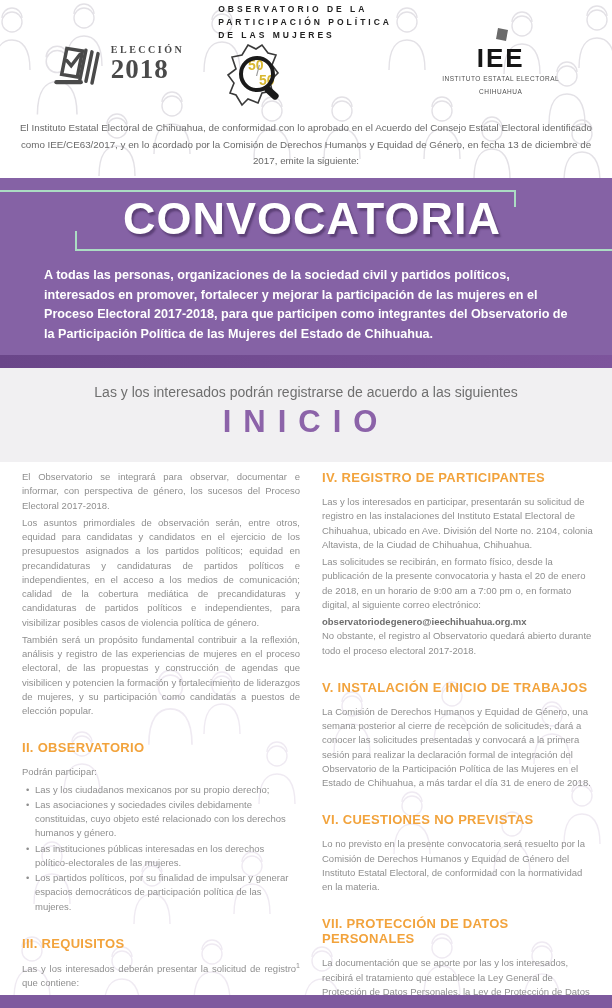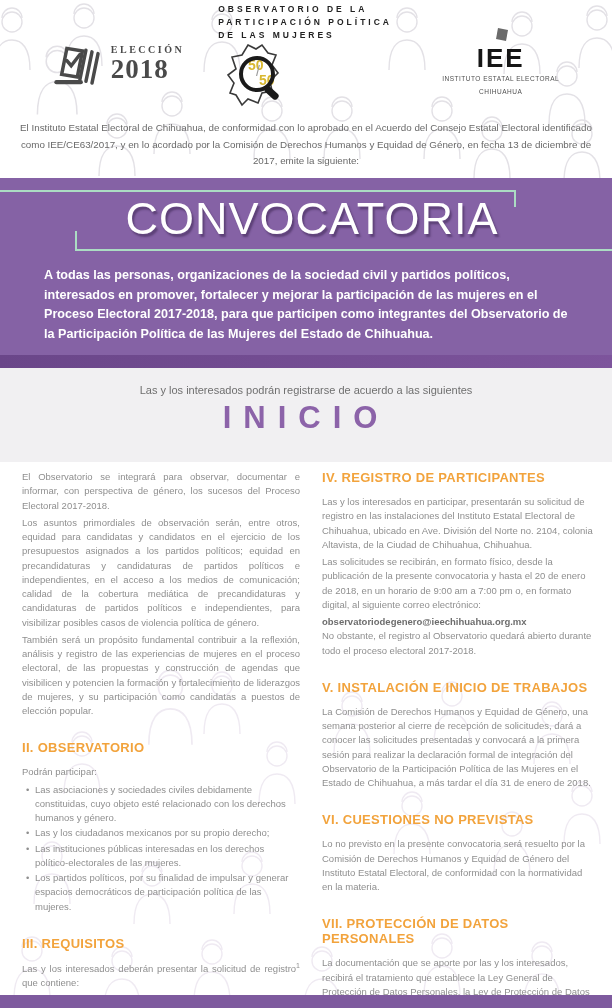--- a/index.html
+++ b/index.html
@@ -25,29 +25,29 @@
   .intro{top:120px;padding:0 20px;text-align:center;font-size:9.8px;line-height:1.7;color:#696969;}
 
   
   .banner{top:178px;height:190px;background:#8562a5;}
   .mintline{position:absolute;background:#abdcc3;}
   .ml-top{top:12px;left:0;width:516px;height:2px;}
   .ml-topv{top:12px;left:514px;width:2px;height:17px;}
   .ml-bot{top:71px;left:75px;right:0;height:2px;}
   .ml-botv{top:53px;left:75px;width:2px;height:20px;}
   .banner .title{position:absolute;top:15px;left:12px;right:0;text-align:center;color:#fff;
-       font-size:45px;font-weight:400;letter-spacing:1px;text-shadow:2px 3px 2px rgba(45,25,65,.45);}
+       font-size:45px;font-weight:700;letter-spacing:1px;text-shadow:2px 3px 2px rgba(45,25,65,.45);}
   .banner .sub{position:absolute;top:88px;left:44px;right:44px;text-align:left;color:#fff;
        font-size:12.6px;font-weight:bold;line-height:1.55;}
   .darkstrip{position:absolute;bottom:0;left:0;right:0;height:13px;
        background:linear-gradient(90deg,#6a4689,#7d549c);}
 
   
   .basesband{top:368px;height:94px;background:#f1f0f2;text-align:center;}
-  .basesband .lead{margin-top:16px;font-size:11px;color:#6f6f6f;}
+  .basesband .lead{margin-top:16px;font-size:14px;color:#6f6f6f;}
   .basesband .bases{margin-top:4px;font-size:31px;font-weight:800;letter-spacing:12px;color:#8c63a9;}
 
   
   .cols{top:462px;bottom:13px;}
   .col{position:absolute;top:0;}
   .col-left{left:22px;width:278px;}
   .col-right{left:322px;width:272px;}
   .sec{margin-top:8px;margin-bottom:22px;}
   .sec h3{margin:0 0 10px;font-size:13px;font-weight:800;color:#f2a33c;letter-spacing:.3px;}
   .sec p{margin:0 0 3px;font-size:9.5px;line-height:1.5;color:#8f8f8f;}
@@ -180,22 +180,22 @@
 
       <div class="sec">
         <p>El Observatorio se integrará para observar, documentar e informar, con perspectiva de género, los sucesos del Proceso Electoral 2017-2018.</p>
         <p>Los asuntos primordiales de observación serán, entre otros, equidad para candidatas y candidatos en el ejercicio de los presupuestos asignados a los partidos políticos; equidad en precandidaturas y candidaturas de partidos políticos e independientes, en el acceso a los medios de comunicación; calidad de la cobertura mediática de precandidaturas y candidaturas de partidos políticos e independientes, para visibilizar posibles casos de violencia política de género.</p>
         <p>También será un propósito fundamental contribuir a la reflexión, análisis y registro de las experiencias de mujeres en el proceso electoral, de las propuestas y construcción de agendas que visibilicen y potencien la formación y fortalecimiento de liderazgos de mujeres, y su participación como candidatas a puestos de elección popular.</p>
       </div>
 
       <div class="sec">
         <h3>II. OBSERVATORIO</h3>
         <p>Podrán participar:</p>
+        <div class="bullet"><span>Las y los ciudadanos mexicanos por su propio derecho;</span></div>
         <div class="bullet"><span>Las asociaciones y sociedades civiles debidamente constituidas, cuyo objeto esté relacionado con los derechos humanos y género.</span></div>
-        <div class="bullet"><span>Las y los ciudadanos mexicanos por su propio derecho;</span></div>
         <div class="bullet"><span>Las instituciones públicas interesadas en los derechos político-electorales de las mujeres.</span></div>
         <div class="bullet"><span>Los partidos políticos, por su finalidad de impulsar y generar espacios democráticos de participación política de las mujeres.</span></div>
       </div>
 
       <div class="sec">
         <h3>III. REQUISITOS</h3>
         <p><span>Las y los interesados deberán presentar la solicitud de registro</span><sup>1</sup><span> que contiene:</span></p>
 
       </div>
     </div>

